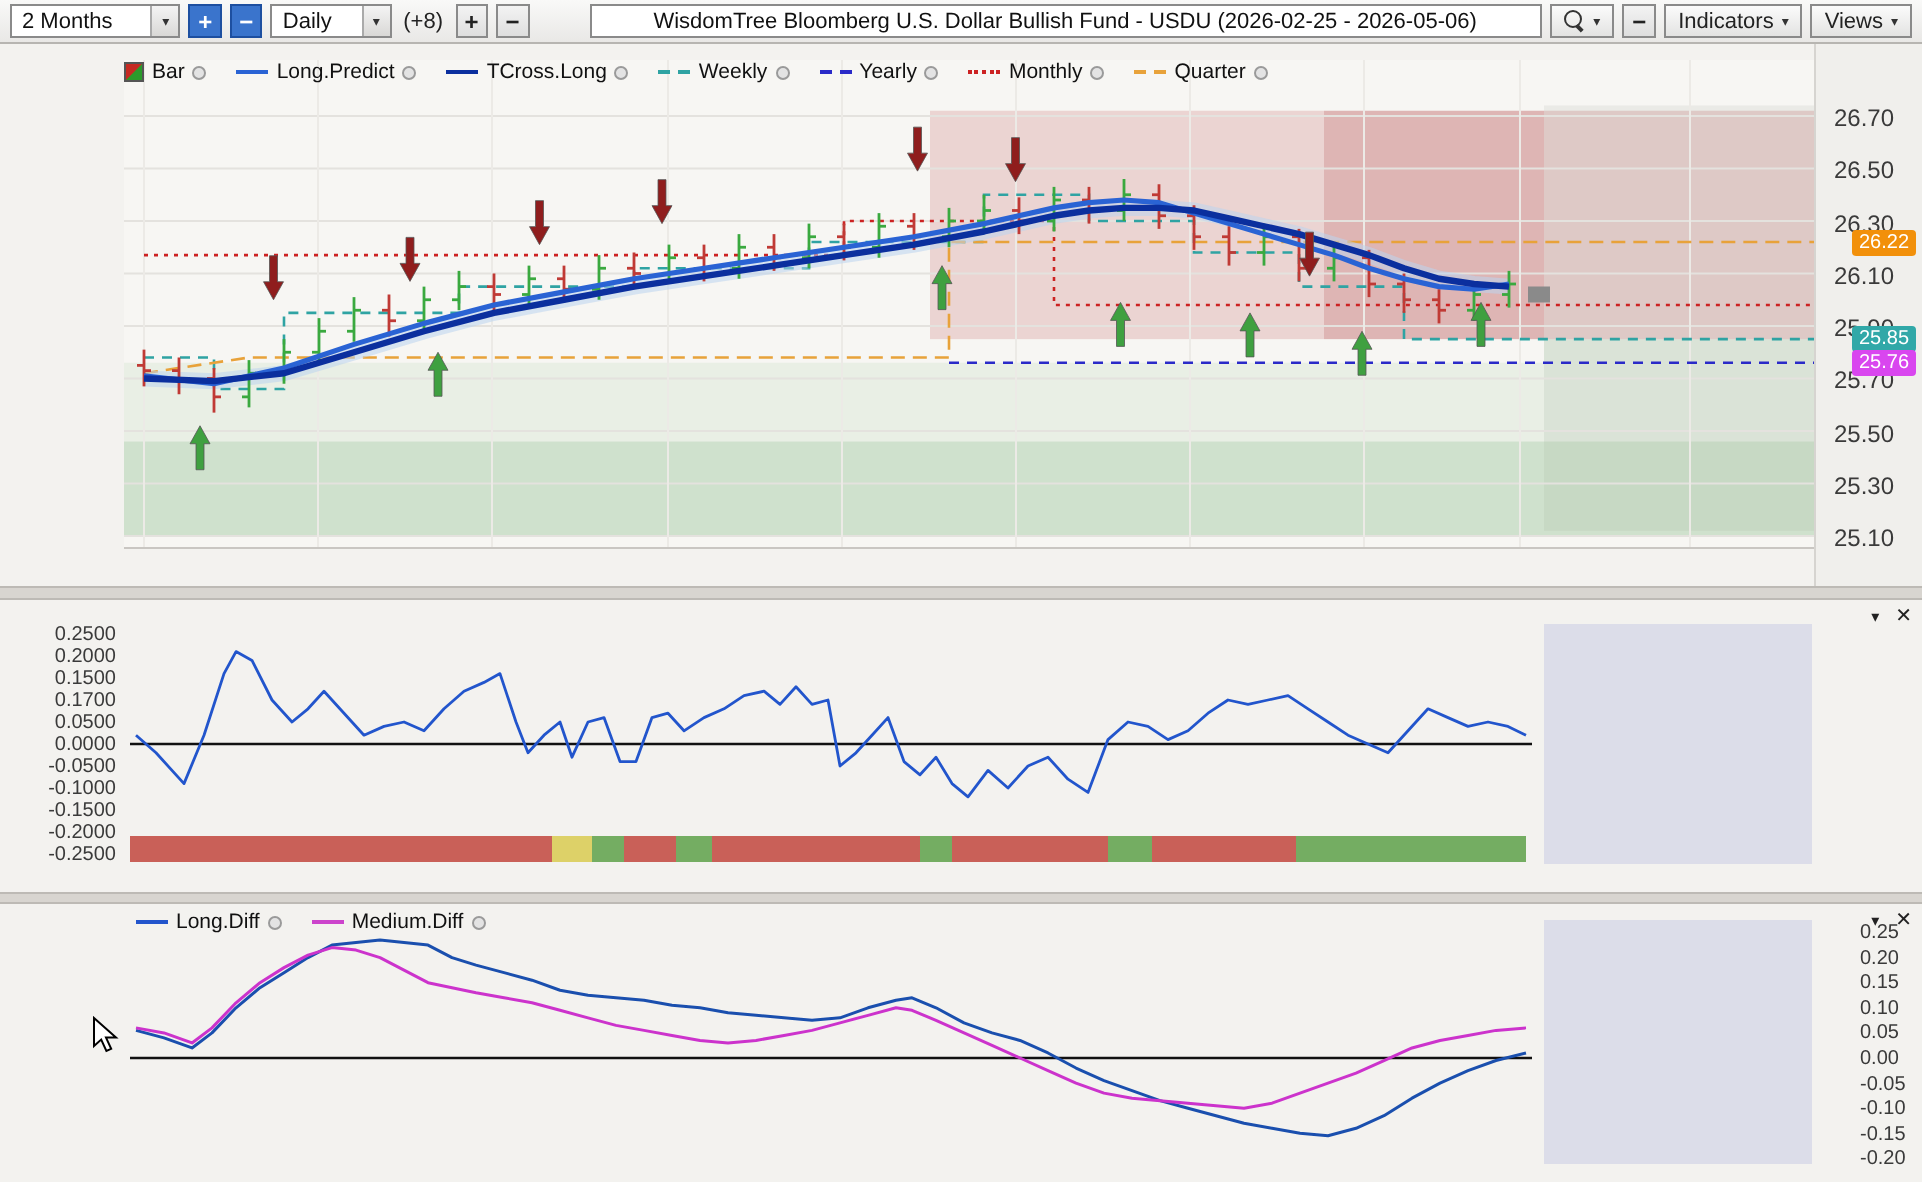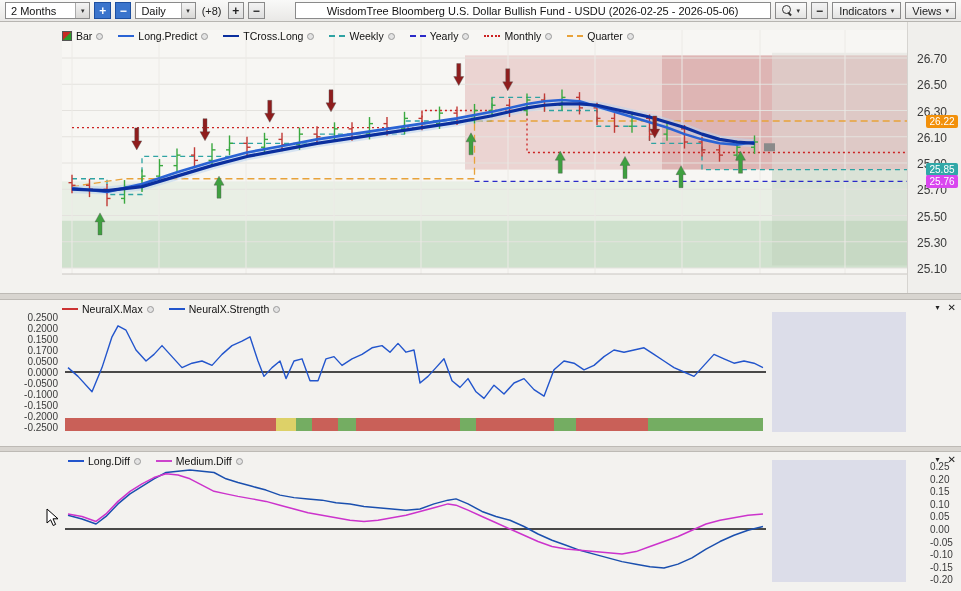--- a/index.html
+++ b/index.html
@@ -344,32 +344,20 @@
         <rect x="312" y="118" width="26" height="13" fill="#c96058"></rect>
         <rect x="338" y="118" width="18" height="13" fill="#74ad62"></rect>
         <rect x="356" y="118" width="104" height="13" fill="#c96058"></rect>
         <rect x="460" y="118" width="16" height="13" fill="#74ad62"></rect>
         <rect x="476" y="118" width="78" height="13" fill="#c96058"></rect>
         <rect x="554" y="118" width="22" height="13" fill="#74ad62"></rect>
         <rect x="576" y="118" width="72" height="13" fill="#c96058"></rect>
         <rect x="648" y="118" width="115" height="13" fill="#74ad62"></rect>
         <polyline points="68,67.6 78,76.4 92,91.8 102,67.6 112,36.8 118,25.800000000000004 126,30.200000000000003 136,50 146,61 154,54.4 162,45.6 172,56.599999999999994 182,67.6 192,63.2 202,61 212,65.4 222,54.4 232,45.6 242,41.199999999999996 250,36.8 258,61 264,76.4 272,67.6 280,61 286,78.6 294,61 302,58.8 310,80.8 318,80.8 326,58.8 334,56.599999999999994 342,65.4 352,58.8 362,54.4 372,47.8 382,45.6 390,52.2 398,43.4 406,52.2 414,50 420,83 428,76.4 436,67.6 444,58.8 452,80.8 460,87.4 468,78.6 476,91.8 484,98.4 494,85.2 504,94 514,83 524,78.6 534,89.6 544,96.2 554,69.8 564,61 574,63.2 584,69.8 594,65.4 604,56.599999999999994 614,50 624,52.2 634,50 644,47.8 654,54.4 664,61 674,67.6 684,72 694,76.4 704,65.4 714,54.4 724,58.8 734,63.2 744,61 754,63.2 763,67.6" fill="none" stroke="#2255cc" stroke-width="1.4" stroke-linejoin="round"></polyline>
       </svg>
-    <div class="legend-row legend-p2" id="legend-p2">
-        <span class="legend-item">
-          <span class="li-line" style="border-top-style: solid; border-top-color: rgb(204, 51, 51);"></span>
-          <span class="li-label">NeuralX.Max</span>
-          <span class="li-dot"></span>
-        </span>
-        <span class="legend-item">
-          <span class="li-line" style="border-top-style: solid; border-top-color: rgb(34, 85, 204);"></span>
-          <span class="li-label">NeuralX.Strength</span>
-          <span class="li-dot"></span>
-        </span>
-      </div>
     <div class="pc">
       <span class="collapse">▾</span>
       <span class="close">✕</span>
     </div>
     <div id="p2-ylabels">
         <div class="yl-left" style="top: 12px;">0.2500</div>
         <div class="yl-left" style="top: 23px;">0.2000</div>
         <div class="yl-left" style="top: 34px;">0.1500</div>
         <div class="yl-left" style="top: 45px;">0.1700</div>
         <div class="yl-left" style="top: 56px;">0.0500</div>

